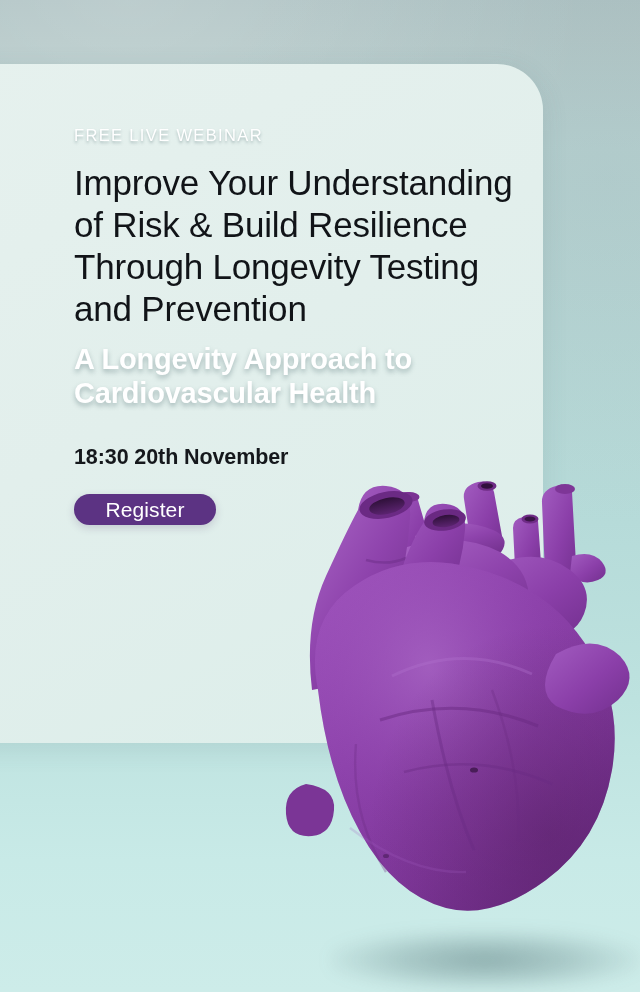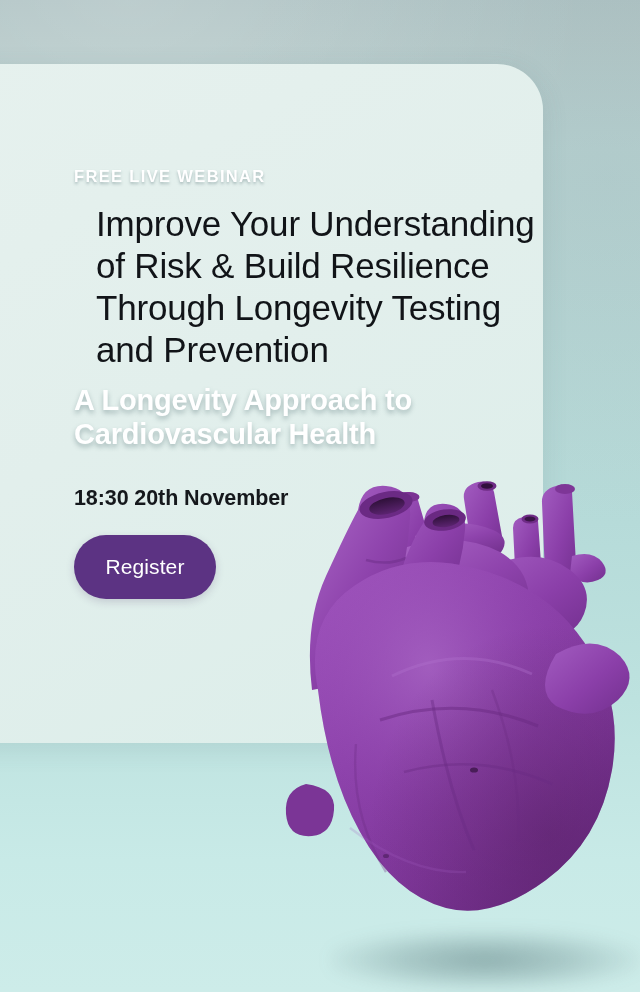--- a/index.html
+++ b/index.html
@@ -52,39 +52,38 @@
 
   
   #content{
     position:absolute;
     left:74px; top:64px;
     width:470px;
     z-index:5;
   }
 
   .eyebrow{
-    margin-top:104px;
+    margin-top:63px;
     font-size:16.5px;
-    font-weight:bold;
+    font-weight:normal;
     letter-spacing:1.35px;
     color:#ffffff;
     text-shadow:0 2px 3px rgba(80,110,115,.42);
     line-height:1;
     white-space:nowrap;
   }
 
   .headline{
     margin-top:18px;
     font-size:35px;
     line-height:42px;
     font-weight:400;
     color:#111418;
     letter-spacing:-0.2px;
     max-width:445px;
-    margin-left:22px;
   }
 
   .subhead{
     margin-top:12px;
     font-size:29px;
     line-height:34px;
     font-weight:bold;
     color:#ffffff;
     letter-spacing:-0.2px;
     text-shadow:0 3px 5px rgba(70,100,105,.40);
@@ -99,21 +98,21 @@
     letter-spacing:-0.1px;
     line-height:1;
     white-space:nowrap;
   }
 
   #register-button{
     display:inline-flex;
     align-items:center;
     justify-content:center;
     margin-top:26px;
-    width:142px; height:64px;
+    width:142px; height:31px;
     border:none;
     border-radius:999px;
     background:#5c3383;
     color:#ffffff;
     font-family:"Liberation Sans", sans-serif;
     font-size:21px;
     font-weight:400;
     letter-spacing:.1px;
     cursor:pointer;
     box-shadow:0 3px 8px rgba(60,40,90,.18);

